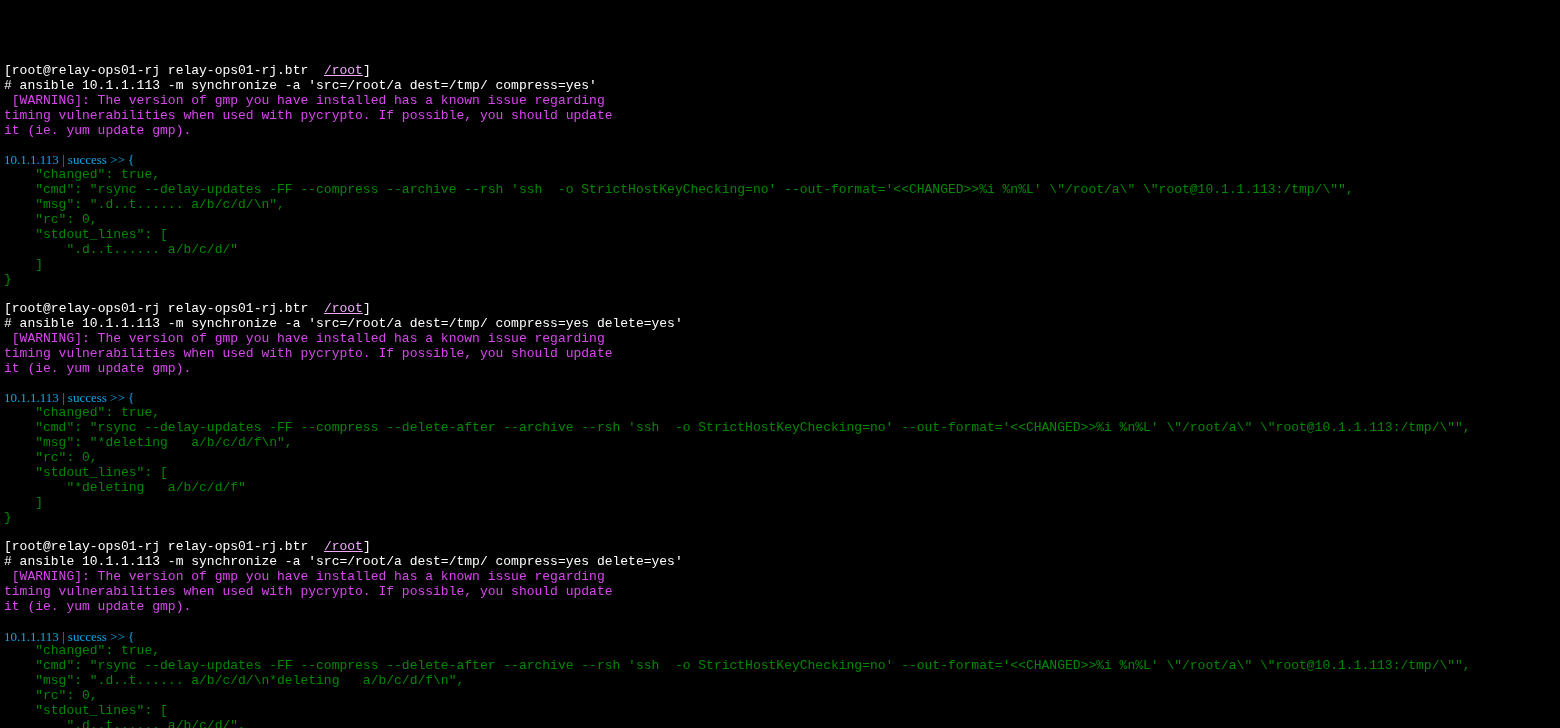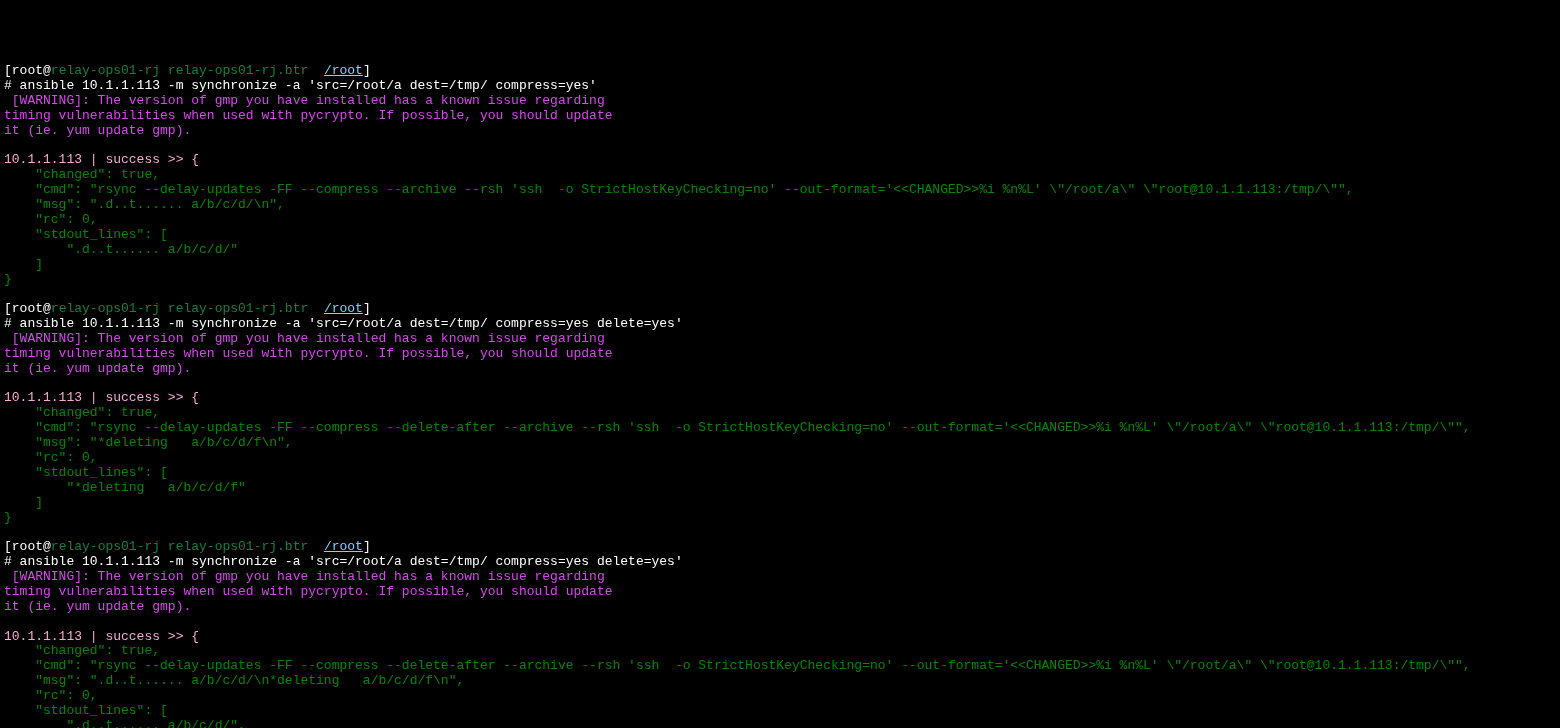--- a/index.html
+++ b/index.html
@@ -8,24 +8,24 @@
       font-family: "Consolas", "Monaco", "Courier New", monospace;
       font-size: 13px;
       line-height: 1.15;
       width: 1560px;
       height: 728px;
       padding: 4px;
       overflow: hidden;
       white-space: pre;
     }
     .white { color: #fff; }
-    .red { color: #15803d; }
-    .path { color: #7dd3fc; text-decoration: underline; }
+    .red { color: #ffffff; }
+    .path { color: #f0abfc; text-decoration: underline; }
     .magenta { color: #d946ef; }
-    .green { color: #f9a8d4; }
+    .green { color: #0ea5e9; font-family: Liberation Serif, serif; }
     .darkgreen { color: #008800; }
     .block { margin-bottom: 14px; }
     .prompt-line, .cmd-line, .warn-line, .success-line, .json-line {
       display: block;
     }
   </style>
 </head>
 <body>
 
 

